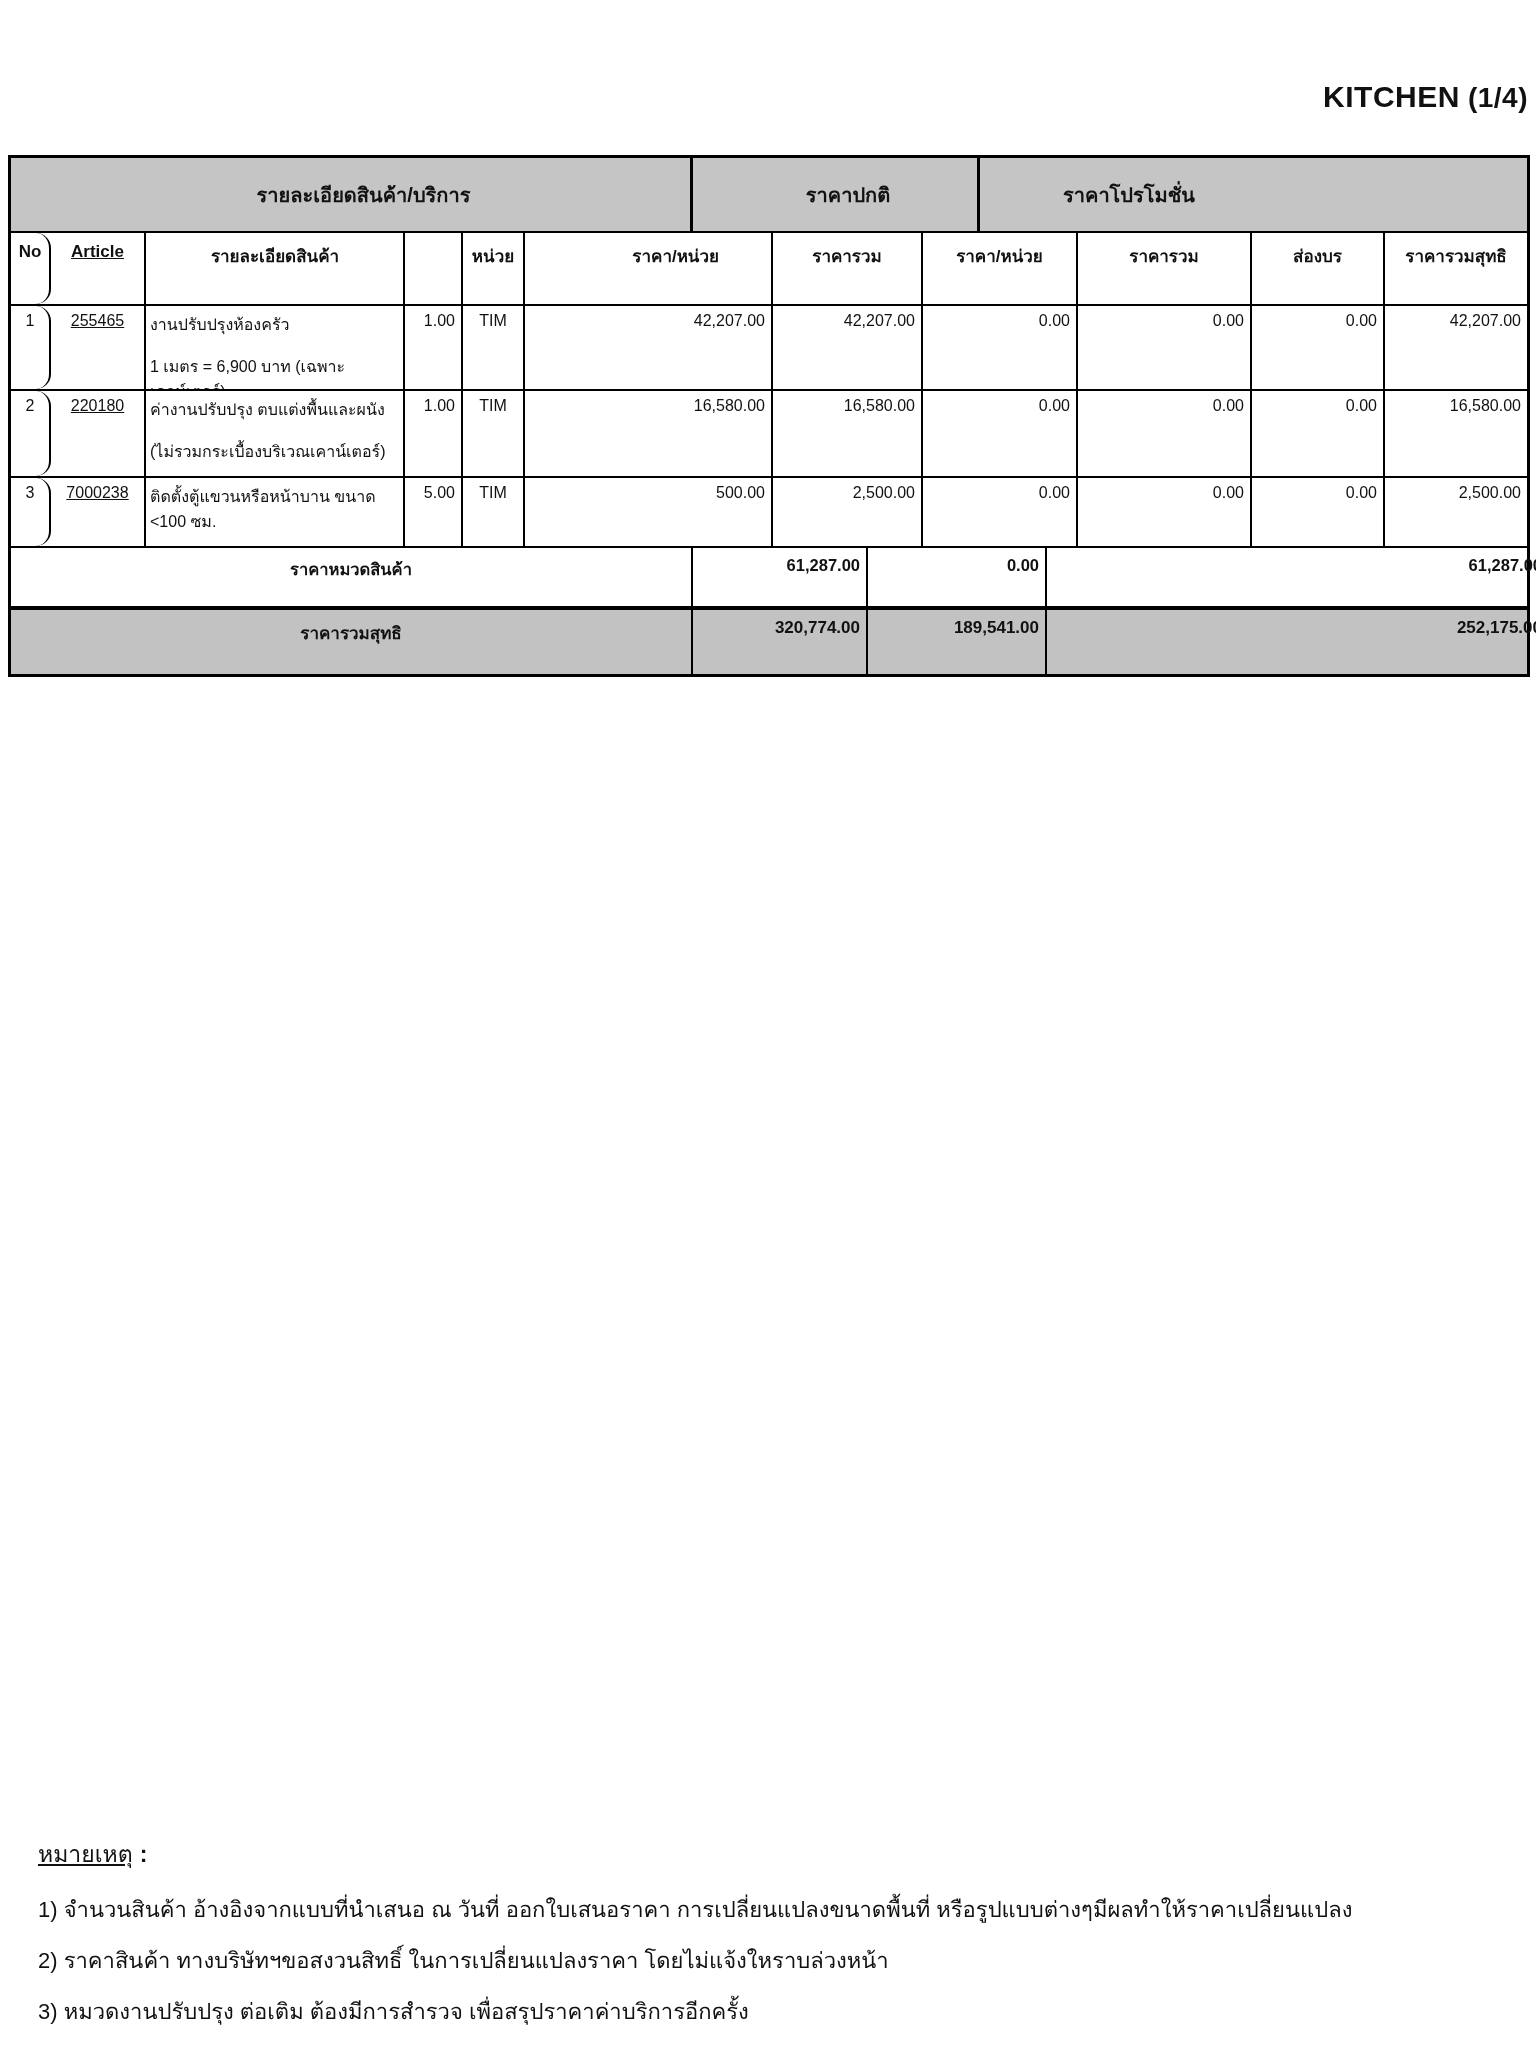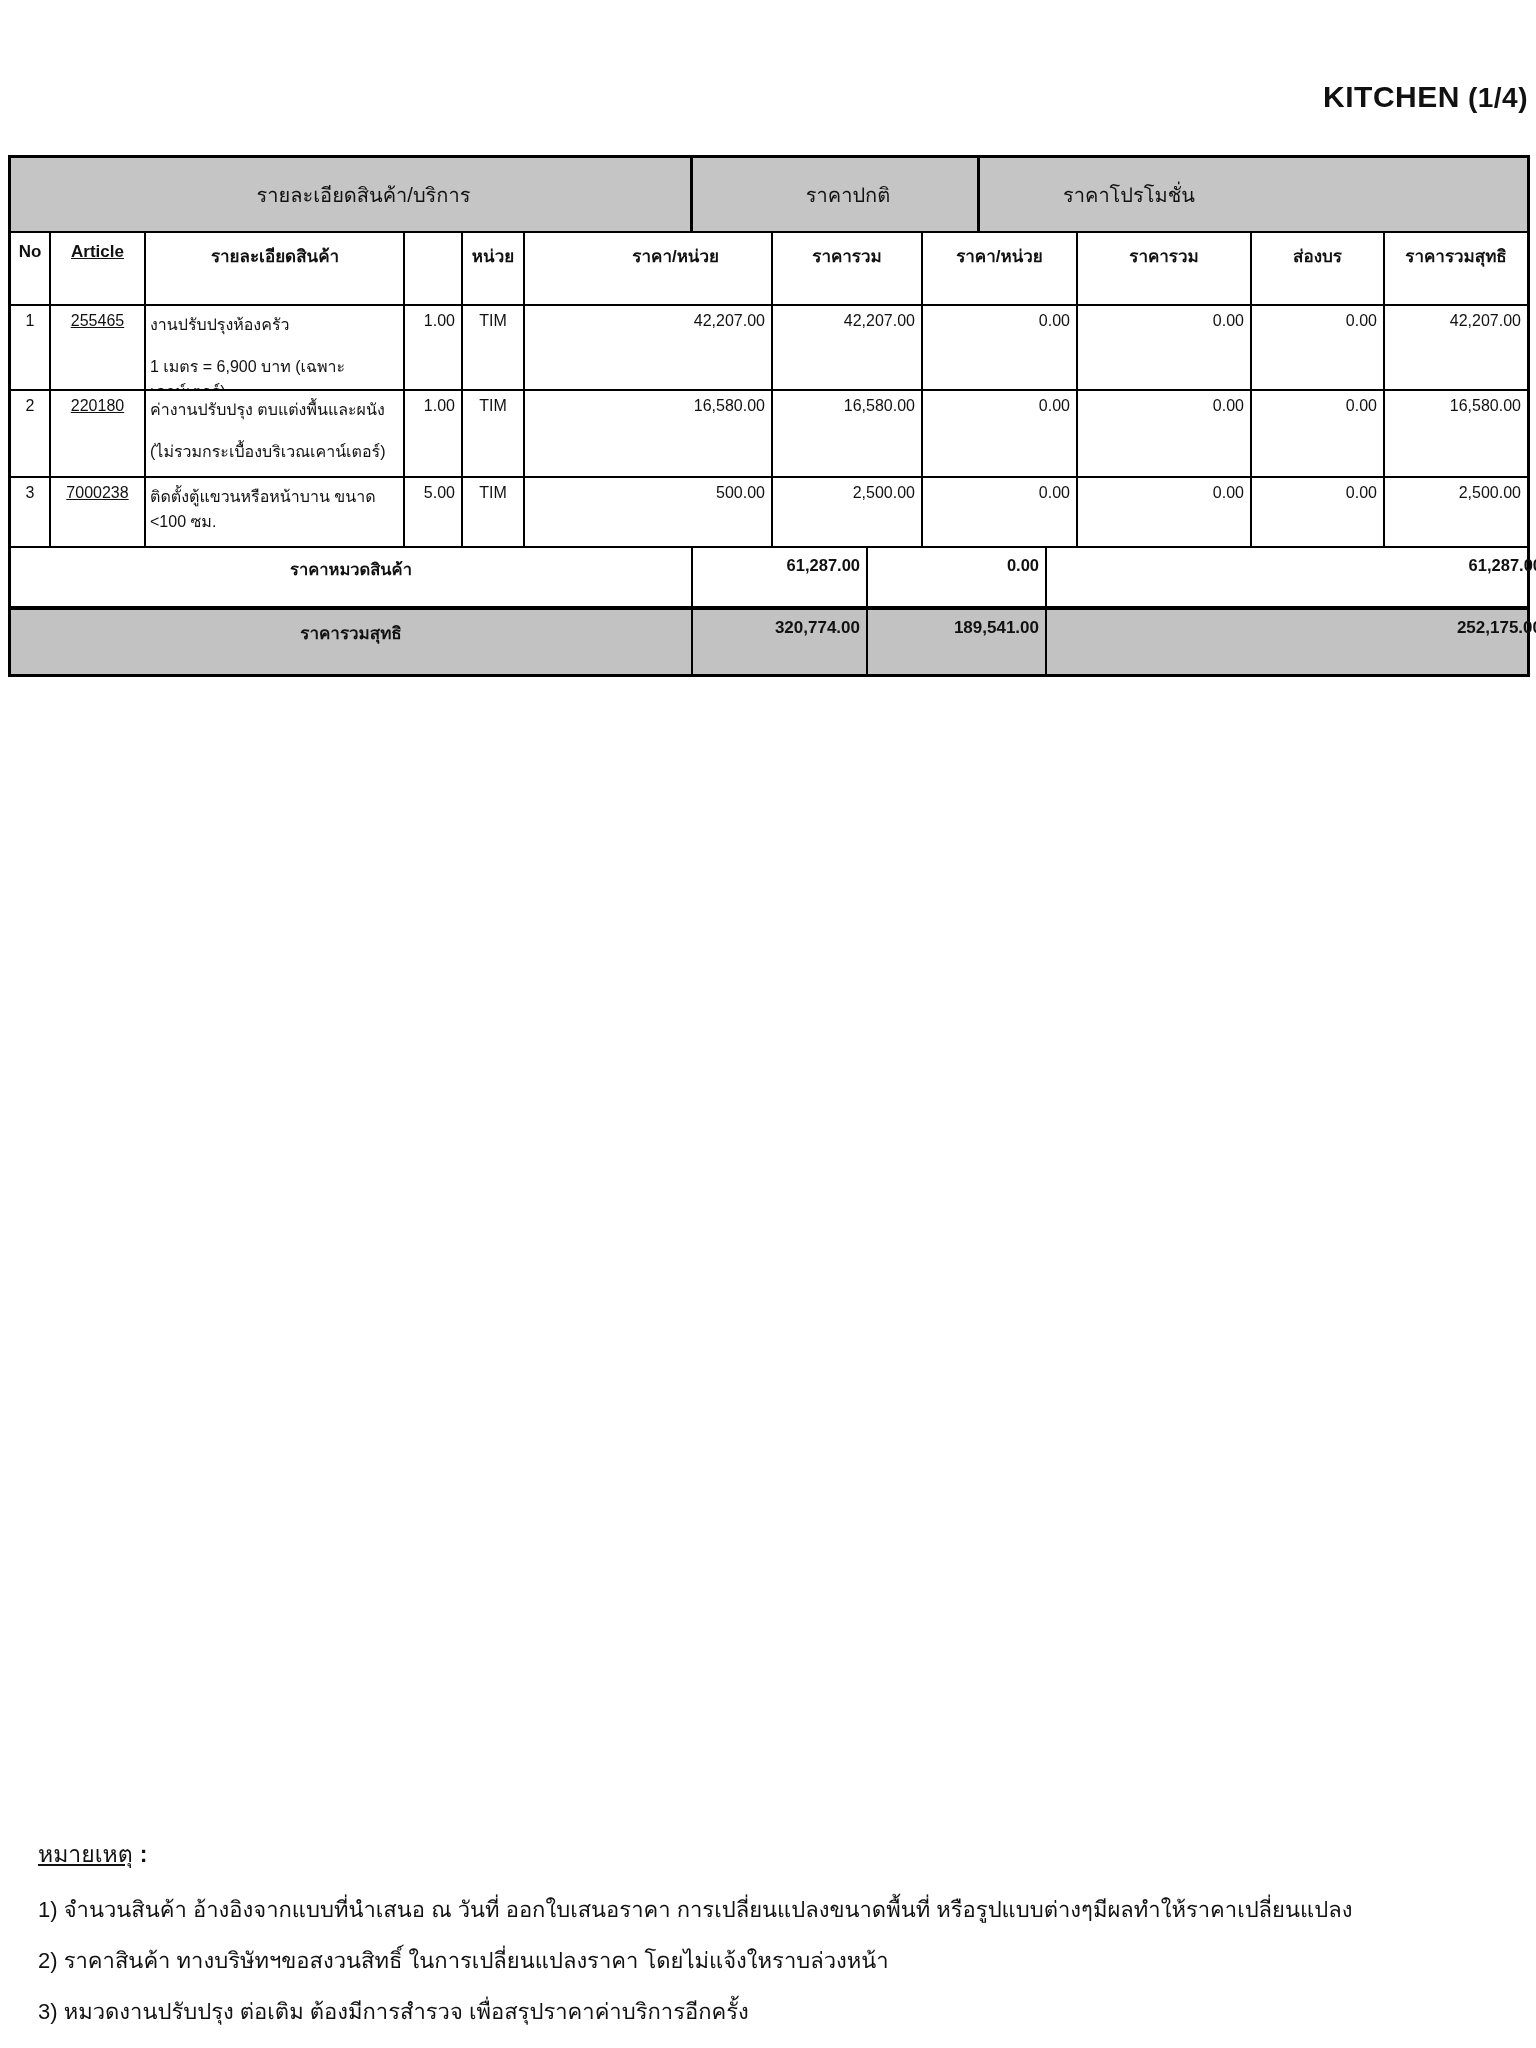--- a/index.html
+++ b/index.html
@@ -22,32 +22,32 @@
   .tcell {
     border-right:2px solid #000;
     display:flex; flex-direction:column;
     overflow:hidden;
   }
   .tcell:last-child { border-right:none; }
 
   
   .row-group { height:75px; background:#c5c5c5; }
   .row-group .tcell { justify-content:center; align-items:center;
-    font-size:20px; font-weight:400; border-right-width:3px;padding-left:26px; }
+    font-size:20px; font-weight:700; border-right-width:3px;padding-left:26px; }
   .row-group .tcell:last-child { border-right:none; }
 
   
   .row-sub { height:73px; }
   .row-sub .tcell { align-items:center; padding-top:9px;
     font-size:17px; font-weight:700; }
 
   
   .row-data .tcell { padding-top:6px; font-size:16px; }
   .r1 { height:85px; } .r2 { height:87px; } .r3 { height:70px; }
-  .c-no   { flex:0 0 40px;  align-items:center; }
+  .c-no   { flex:0 0 40px;  align-items:center;border-radius:15px; }
   .c-art  { flex:0 0 95px;  align-items:center;text-decoration:underline; }
   .c-desc { flex:0 0 259px; align-items:flex-start; padding-left:4px; padding-right:3px; font-size:14.5px; }
   .c-desc .line2 { margin-top:17px; }
   .c-qty  { flex:0 0 58px;  align-items:flex-end; padding-right:6px; }
   .c-unit { flex:0 0 62px;  align-items:center; }
   .c-m1 { flex:0 0 248px; } .c-m2 { flex:0 0 150px; } .c-m3 { flex:0 0 155px; }
   .c-m4 { flex:0 0 174px; } .c-m5 { flex:0 0 133px; } .c-m6 { flex:0 0 142px; }
   .money { align-items:flex-end; padding-right:6px; }
 
   

